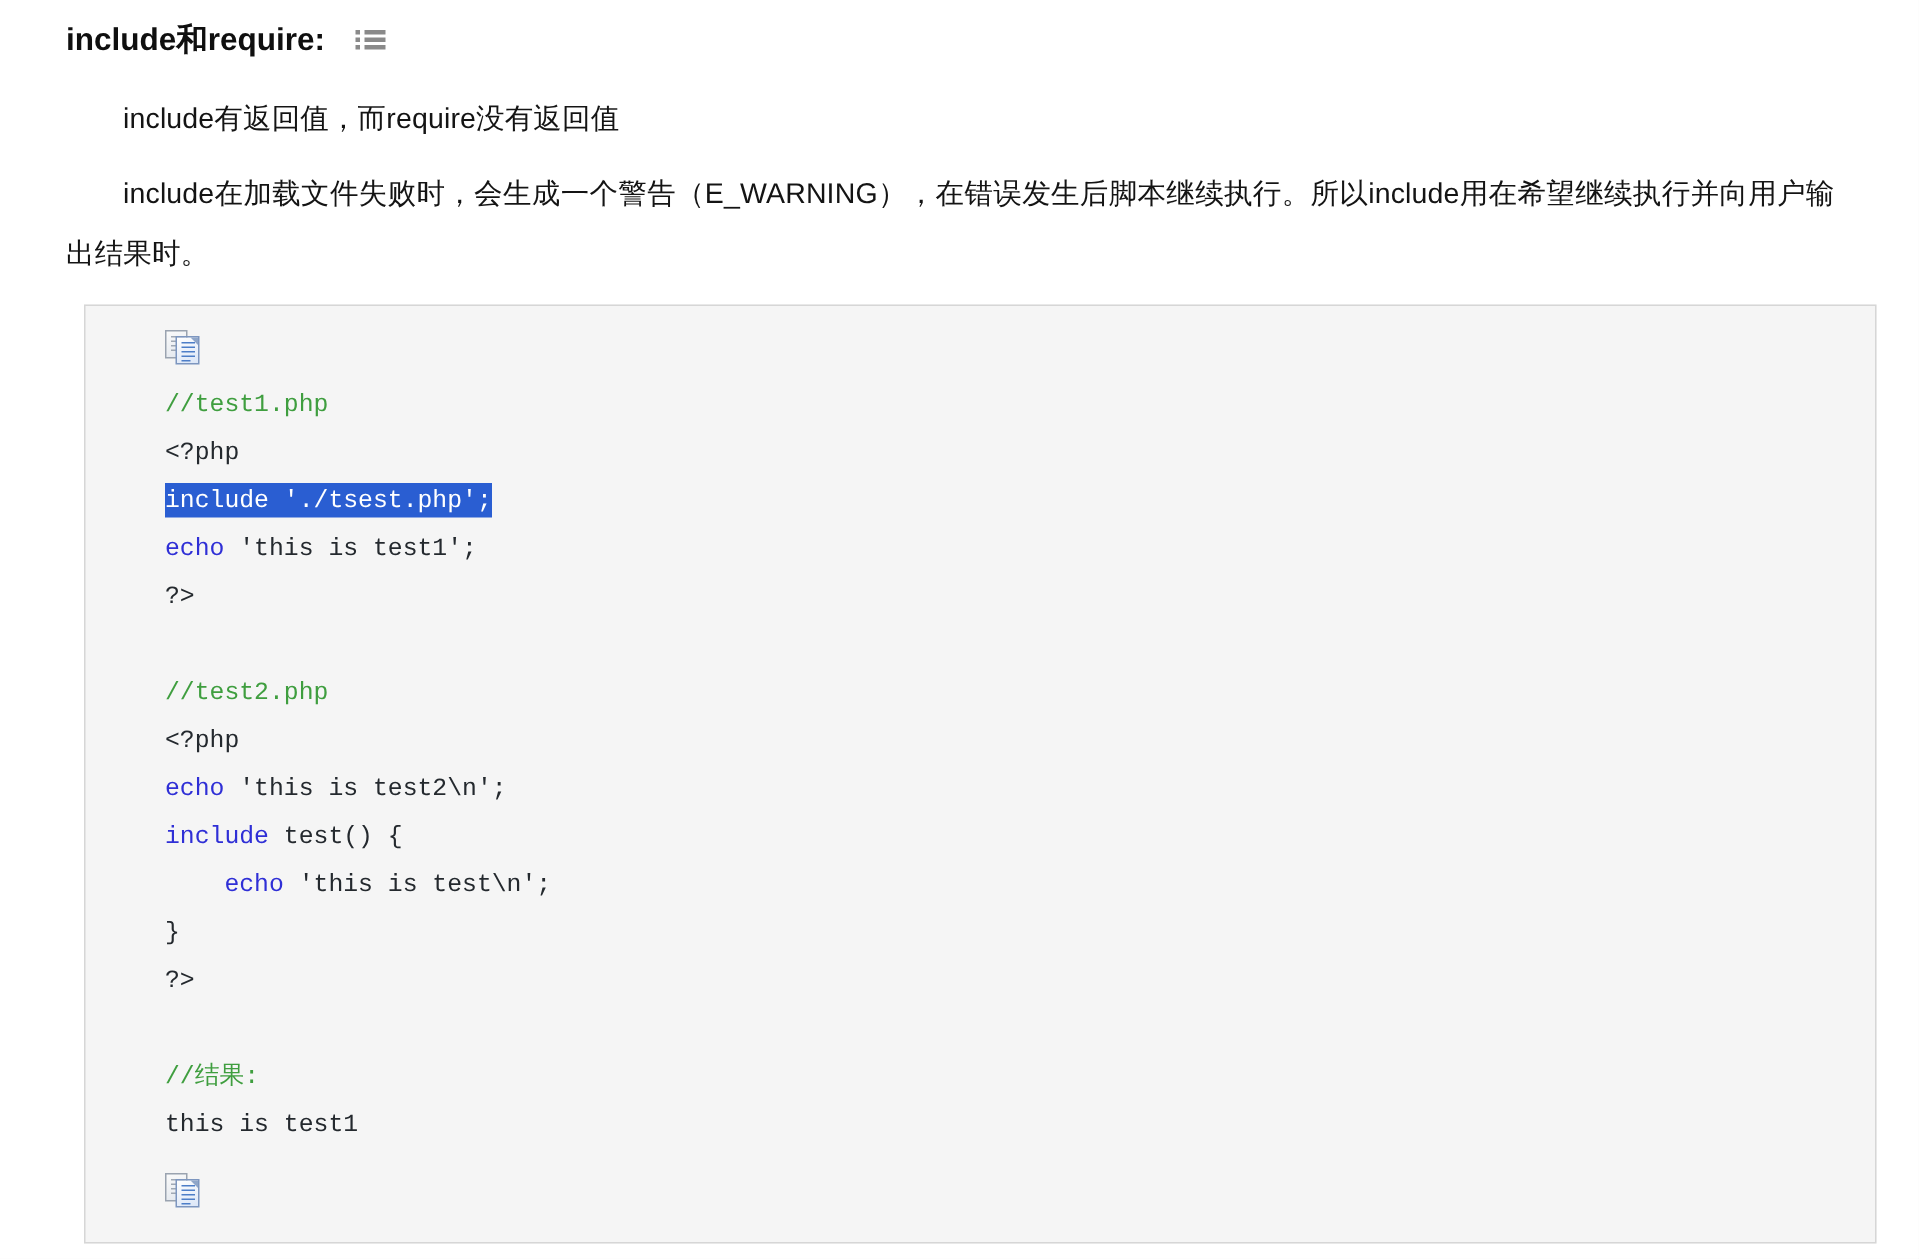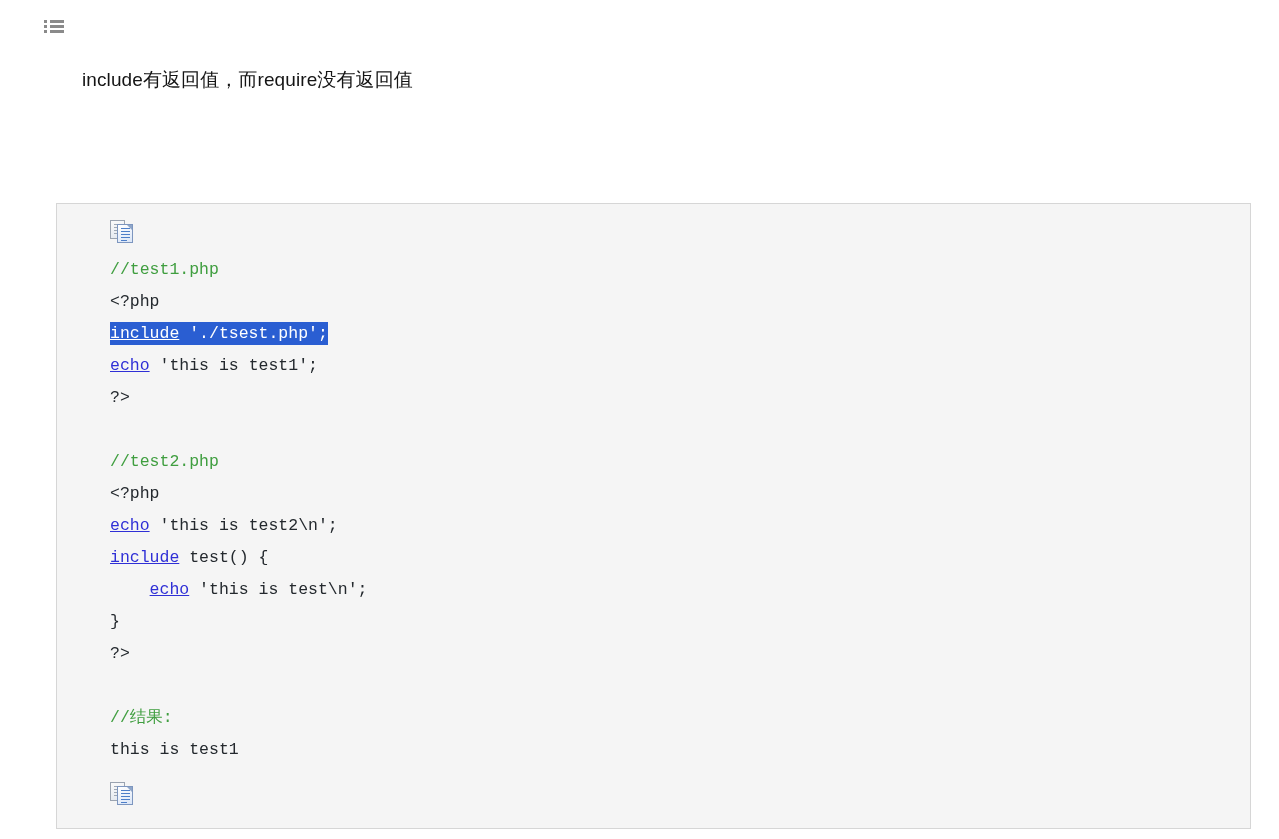--- a/index.html
+++ b/index.html
@@ -137,50 +137,52 @@
     margin: 0;
     padding: 10px 0 0 53px;
     font-family: "Liberation Mono", "DejaVu Sans Mono", monospace;
     font-size: 16.5px;
     line-height: 32px;
     color: #24292e;
     white-space: pre;
     tab-size: 4;
   }
   pre.code .cmt { color: #3f9e3f; }
-  pre.code .kw  { color: #2f2fd6; text-decoration: underline; }
+  pre.code .kw  { color: #2f2fd6; }
   pre.code .sel {
     background: #2a5ed2;
     color: #ffffff;
     padding: 2px 0;
   }
   pre.code .sel .kw { color: #ffffff; }
 
   .copy-icon.bottom {
     margin-top: 16px;
   }
 </style>
 </head>
 <body>
 
 <div class="page">
 
   <div class="heading-row">
+    <span class="heading-title">include和require:</span>
     <span class="list-icon">
       <i class="r1"></i>
         <b class="r1"></b>
       <i class="r2"></i>
         <b class="r2"></b>
       <i class="r3"></i>
         <b class="r3"></b>
     </span>
   </div>
 
   <p class="para p1">include有返回值，而require没有返回值</p>
 
+  <p class="para p2">include在加载文件失败时，会生成一个警告（E_WARNING），在错误发生后脚本继续执行。所以include用在希望继续执行并向用户输出结果时。</p>
 
   <div class="code-block">
 
     <span class="copy-icon top">
       <span class="sheet back">
         <span class="ln l1"></span>
           <span class="ln l2"></span>
         <span class="ln l3"></span>
           <span class="ln l4"></span>
       </span>

